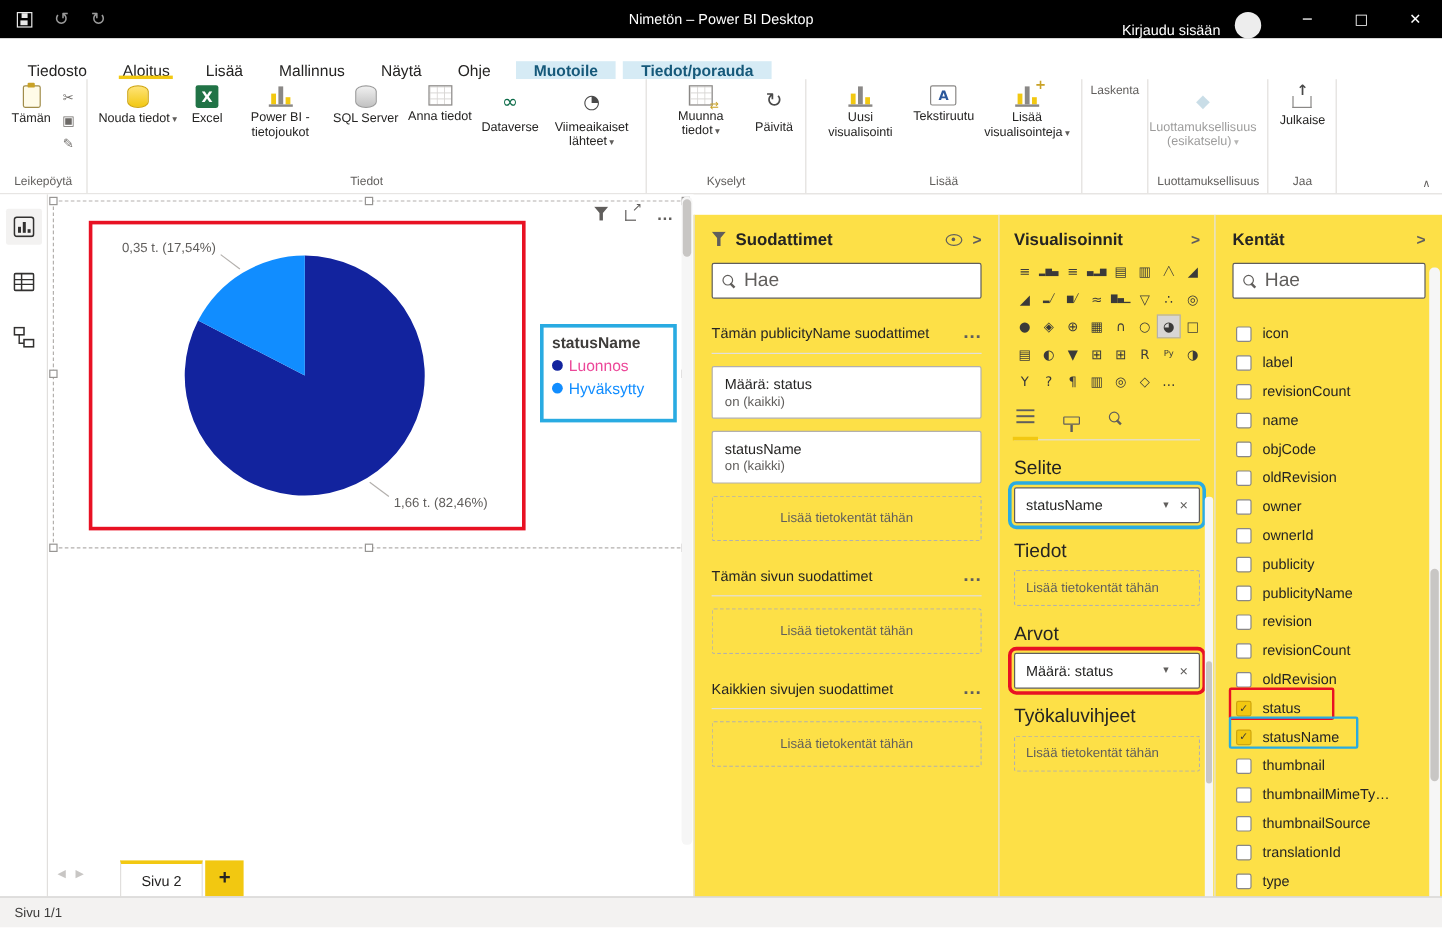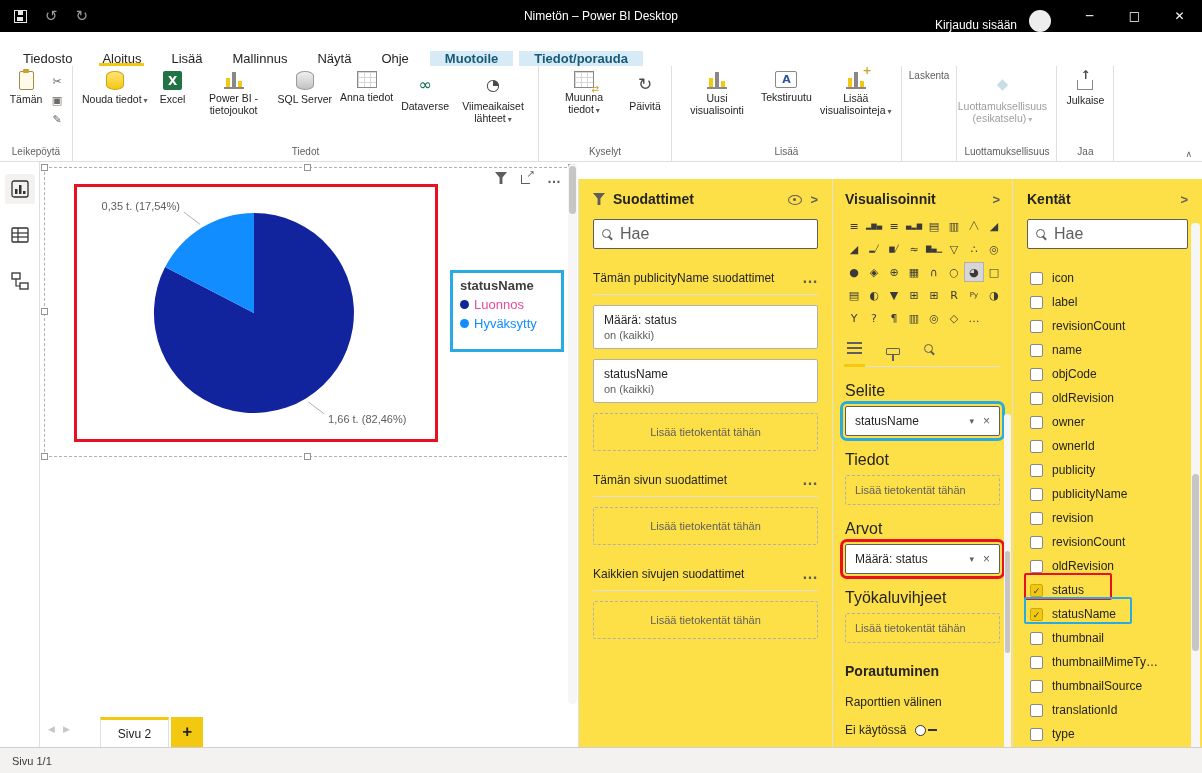--- a/index.html
+++ b/index.html
@@ -492,31 +492,20 @@
       <div class="wdrop hl-red">
         <span class="wval">Määrä: status</span>
         <span class="wicons">
           <span class="wcaret">▾</span>
           <span class="wclose">×</span>
         </span>
       </div>
       <div class="wlabel">Työkaluvihjeet</div>
       <div class="wph">Lisää tietokentät tähän</div>
     </div>
-  <div>
-    <div class="drill-title">Porautuminen</div>
-    <div class="drill-sub">Raporttien välinen</div>
-    <div class="drill-row">
-      <span>Ei käytössä</span>
-      <span class="toggle">
-          <span class="knob"></span>
-          <span class="dash"></span>
-        </span>
-    </div>
-  </div>
   <div class="vscroll">
       <div class="vthumb"></div>
     </div>
 </div>
 
 <div class="pane fields">
   <div class="phead">
     <span class="ptitle">Kentät</span>
     <span class="pchev">&gt;</span>
   </div>

